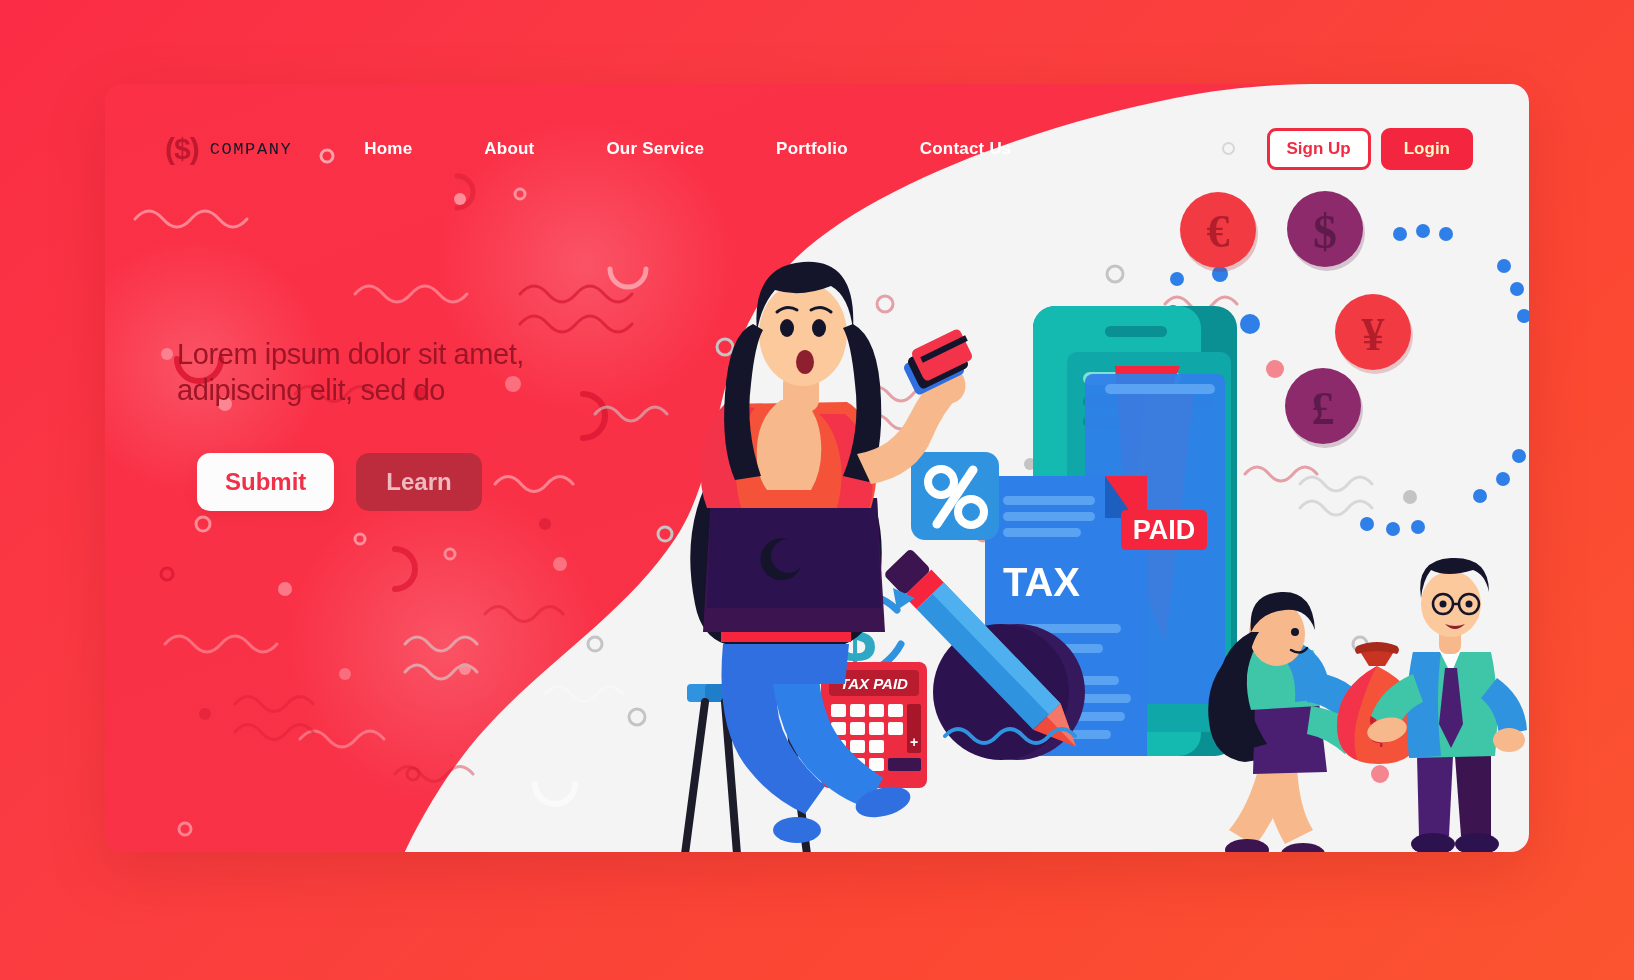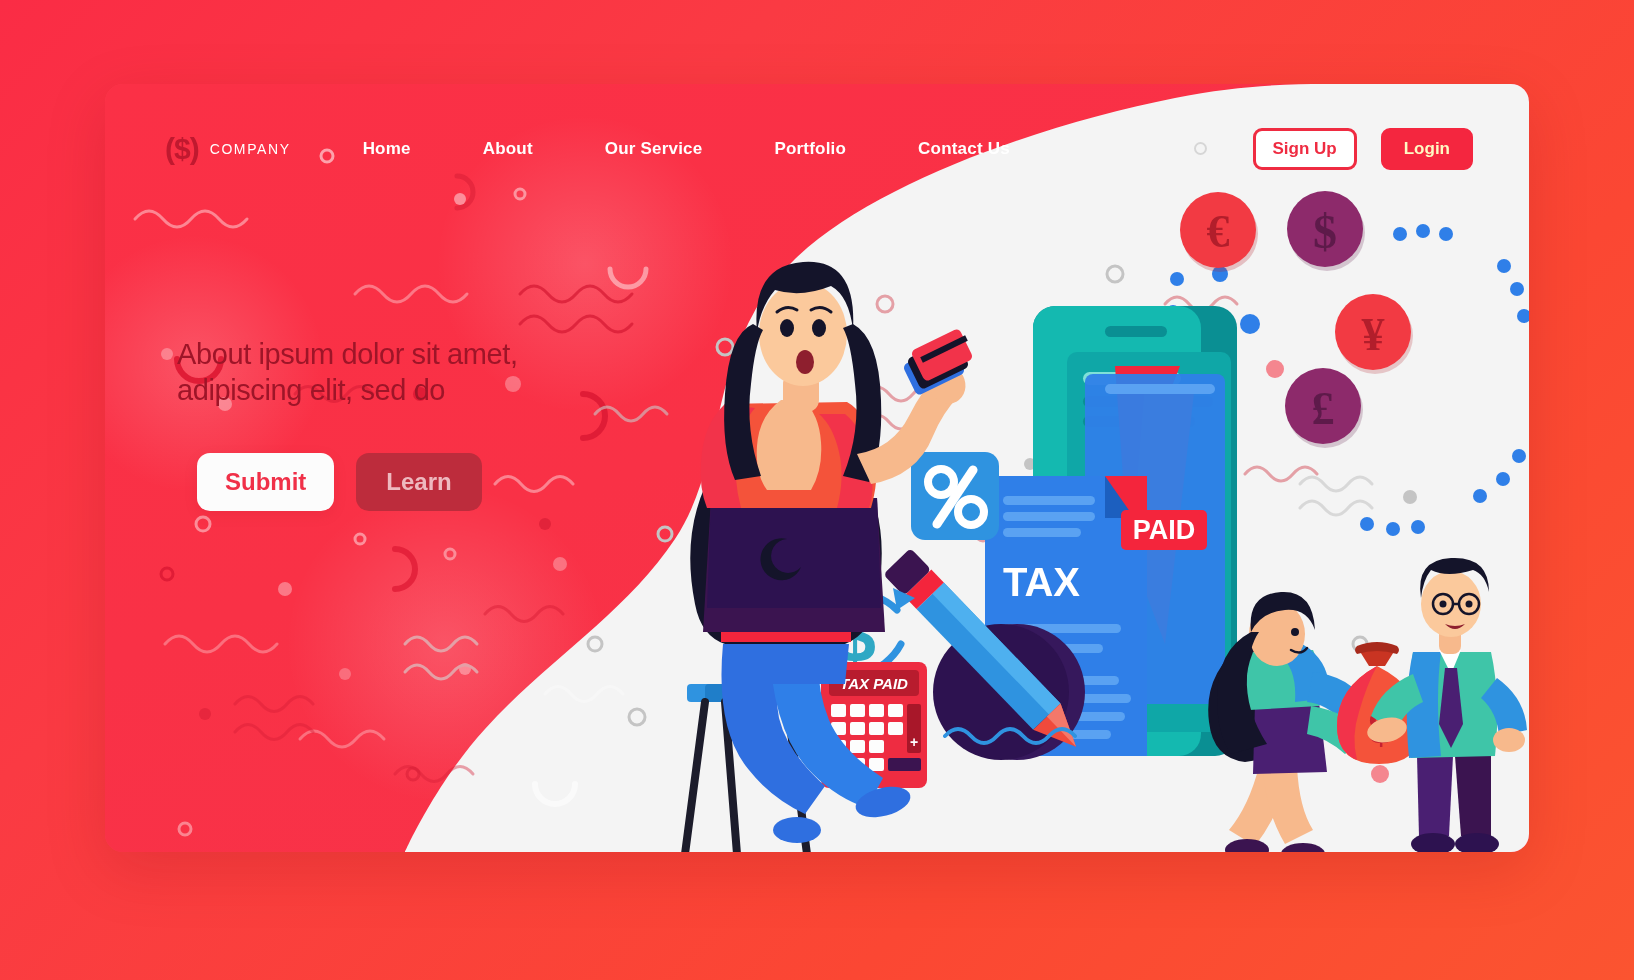--- a/index.html
+++ b/index.html
@@ -40,30 +40,31 @@
     display: flex; align-items: center;
     padding: 0 56px 0 60px;
     z-index: 40;
   }
   .logo { display: flex; align-items: center; gap: 11px; margin-right: 72px; }
   .logo-mark {
     font-size: 30px; font-weight: 700; color: #c0192f;
     letter-spacing: -1px; line-height: 1;
   }
   .logo-text {
-    font-size: 14px; font-weight: 400; color: #ffffff;
+    font-size: 17px; font-weight: 400; color: #0f172a;
     letter-spacing: 1.6px;
+    font-family: Liberation Mono, monospace;
   }
   .nav-links { display: flex; align-items: center; gap: 72px; }
   .nav-link {
     color: #ffffff; font-size: 17px; font-weight: 700;
     letter-spacing: 0.2px; text-decoration: none; cursor: pointer;
     white-space: nowrap;
   }
-  .nav-right { margin-left: auto; display: flex; align-items: center; gap: 24px; }
+  .nav-right { margin-left: auto; display: flex; align-items: center; gap: 10px; }
   .nav-dot {
     width: 13px; height: 13px; border-radius: 50%;
     border: 2px solid #d6d6d6; margin-right: 22px;
   }
   .btn-signup {
     background: #ffffff; color: #ef2b41;
     border: 3px solid #ef2b41; border-radius: 9px;
     padding: 8px 17px; font-size: 17px; font-weight: 700;
     cursor: pointer; line-height: 1.15;
   }
@@ -184,21 +185,21 @@
       <a class="nav-link">Contact Us</a>
     </div>
     <div class="nav-right">
       <span class="nav-dot"></span>
       <button class="btn-signup">Sign Up</button>
       <button class="btn-login">Login</button>
     </div>
   </nav>
 
   <div class="hero">
-    <p class="hero-sub">About ipsum dolor sit amet, adipiscing elit, sed do</p>
+    <p class="hero-sub">Lorem ipsum dolor sit amet, adipiscing elit, sed do</p>
     <div class="hero-btns">
       <button class="btn-submit">Submit</button>
       <button class="btn-learn">Learn</button>
     </div>
   </div>
 
   <svg class="illus" width="1424" height="768" viewBox="0 0 1424 768">
 
     <g>
       <g fill="none" stroke-linecap="round">

